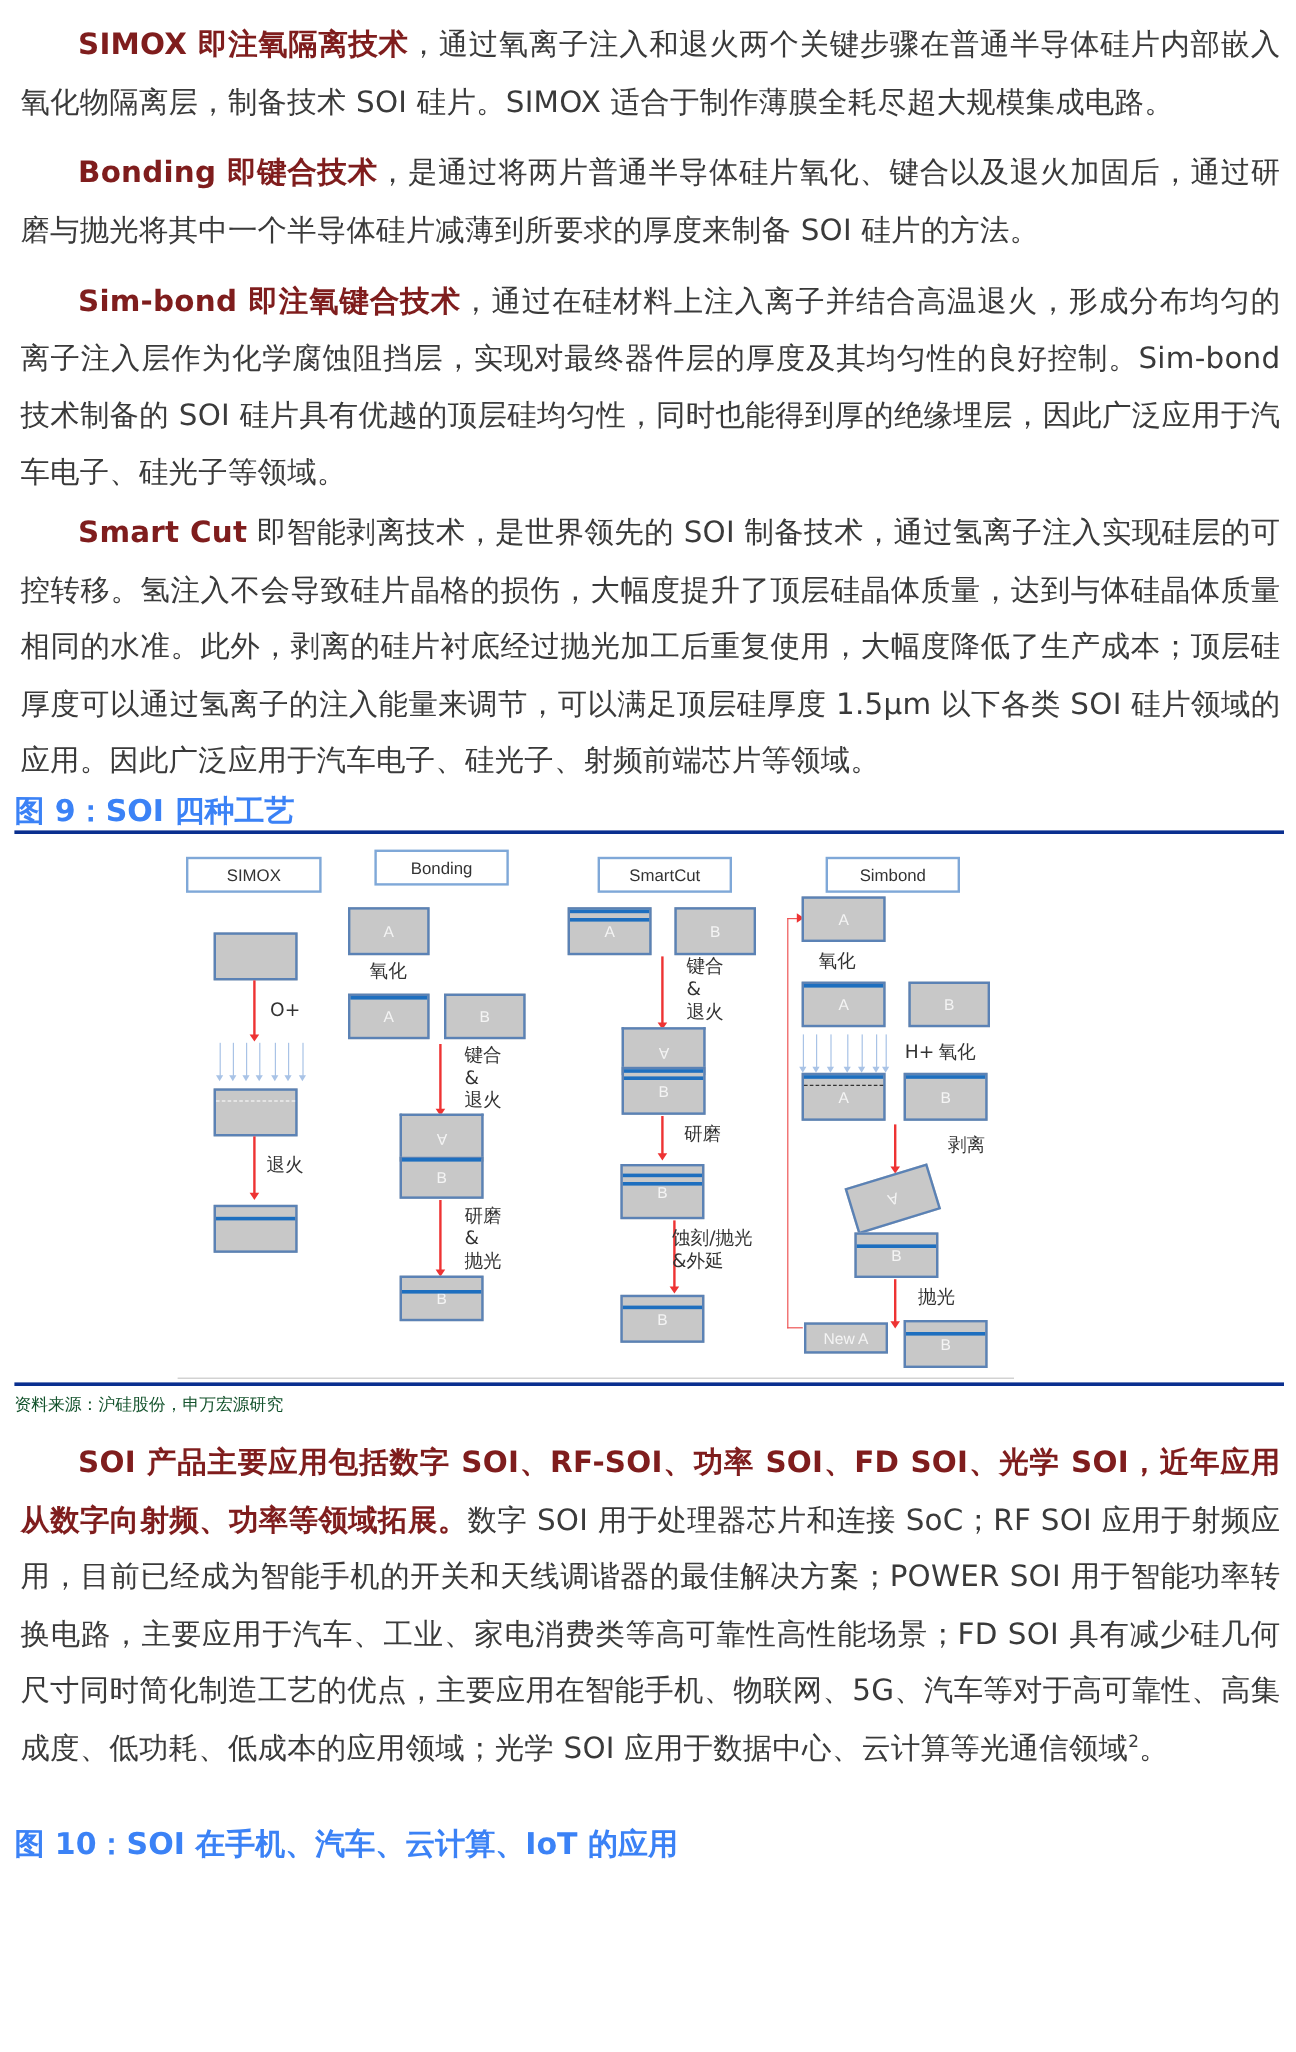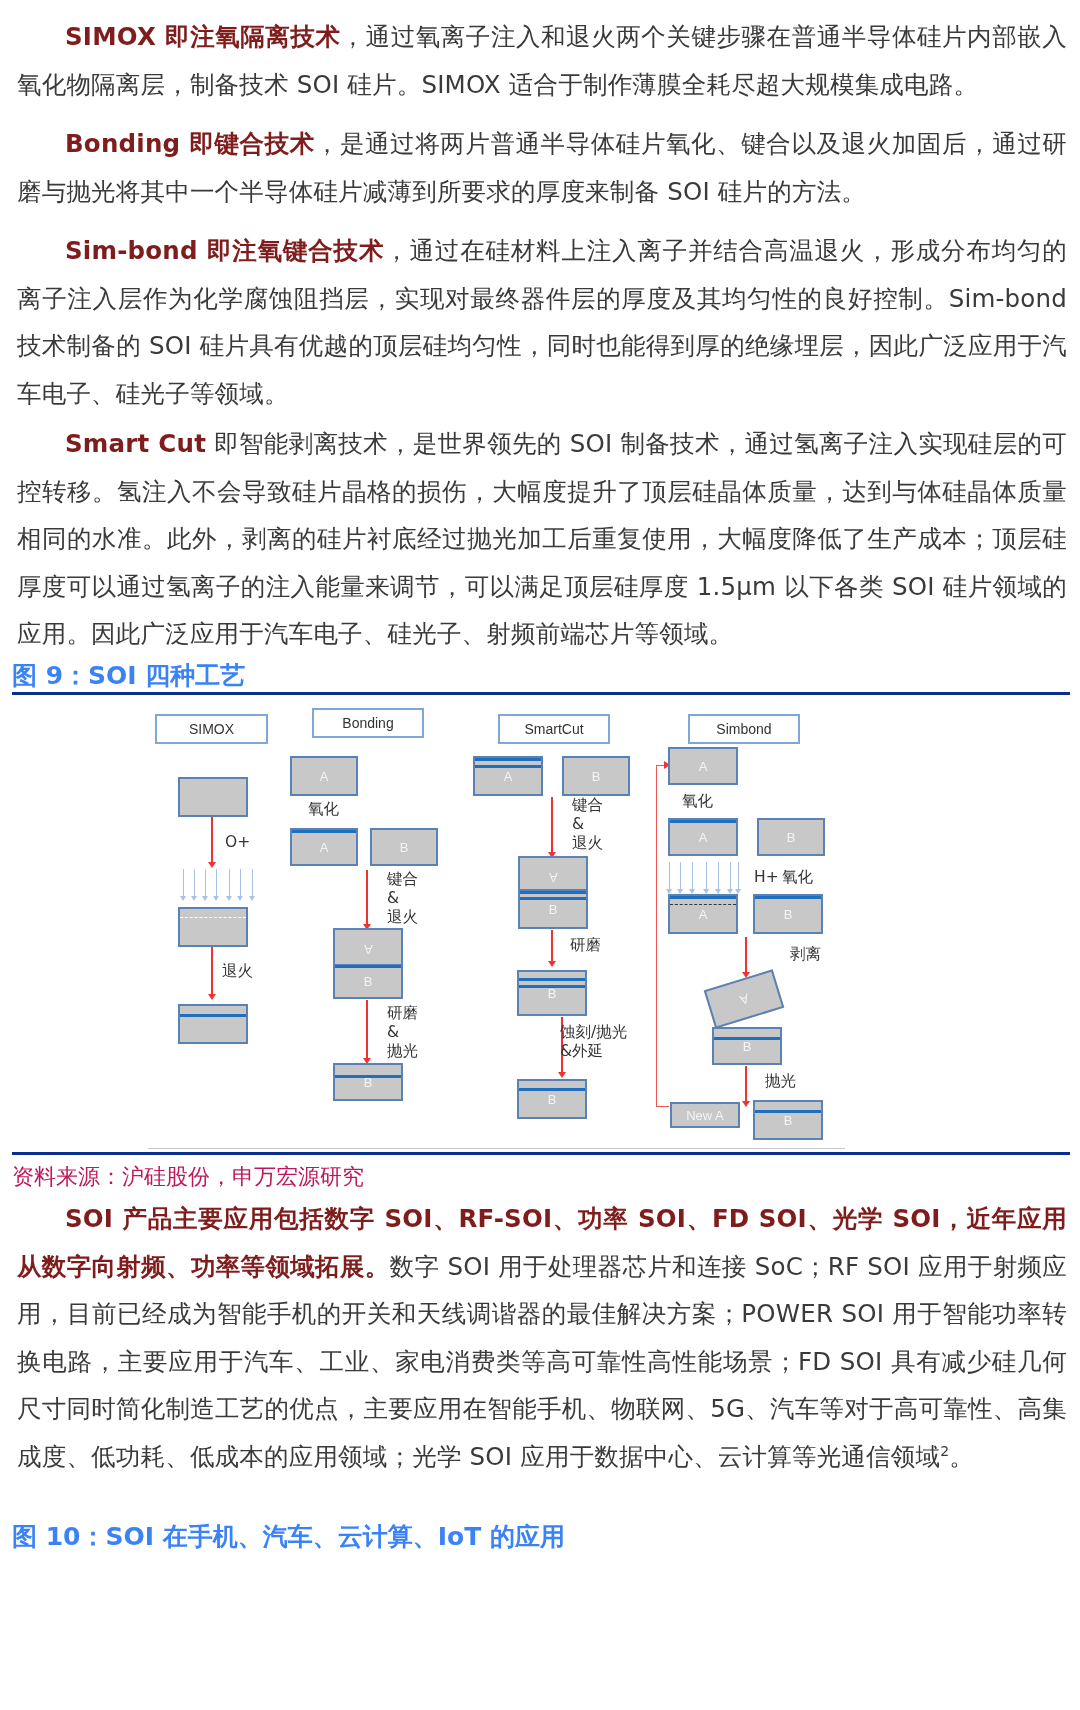--- a/index.html
+++ b/index.html
@@ -5,21 +5,21 @@
   html, body { margin: 0; padding: 0; background: #ffffff; }
   body { width: 1080px; height: 1710px; position: relative; overflow: hidden;
          font-family: "DejaVu Sans", "Liberation Sans", sans-serif; color: #3a3a3a; }
   .para { position: absolute; left: 17px; width: 1050px; font-size: 24.5px; line-height: 47.5px;
           text-align: justify; letter-spacing: 0.2px; margin: 0; }
   .para .lead { display: inline-block; width: 48px; }
   .para b { font-weight: bold; color: #7f1d1d; }
   .fig-title { position: absolute; left: 12px; font-size: 25px; font-weight: bold; color: #3b82f6; margin: 0; }
   .rule-blue { position: absolute; left: 12px; width: 1058px; height: 3px; background: #0a2f8f; }
   .rule-grey { position: absolute; height: 1px; background: #c8c8c8; }
-  .source { position: absolute; left: 12px; font-size: 22px; color: #be185d; margin: 0; }
+  .source { position: absolute; left: 12px; font-size: 14px; color: #14532d; margin: 0; }
   sup { font-size: 14px; line-height: 0; }
 
   
   .diagram { position: absolute; left: 0; top: 0; width: 1080px; height: 1710px; pointer-events: none; }
   .label-box { position: absolute; border: 2px solid #7fa8d8; background: #fff; font-size: 14px; color: #333;
                display: flex; align-items: center; justify-content: center; box-sizing: border-box;
                font-family: "Liberation Sans", sans-serif; pointer-events: auto; }
   .wafer { position: absolute; background: #c8c8c8; border: 2px solid #5b82b5; box-sizing: border-box;
            color: #f4f4f4; font-size: 13px; display: flex; align-items: center; justify-content: center;
            font-family: "Liberation Sans", sans-serif; }

